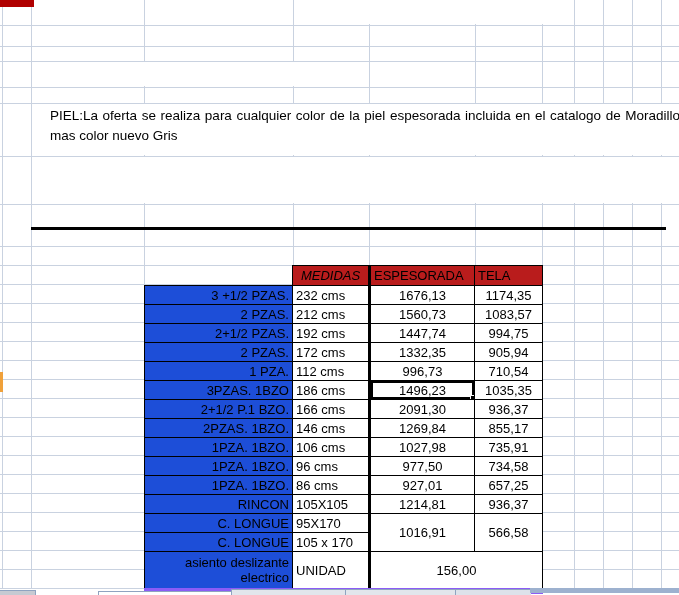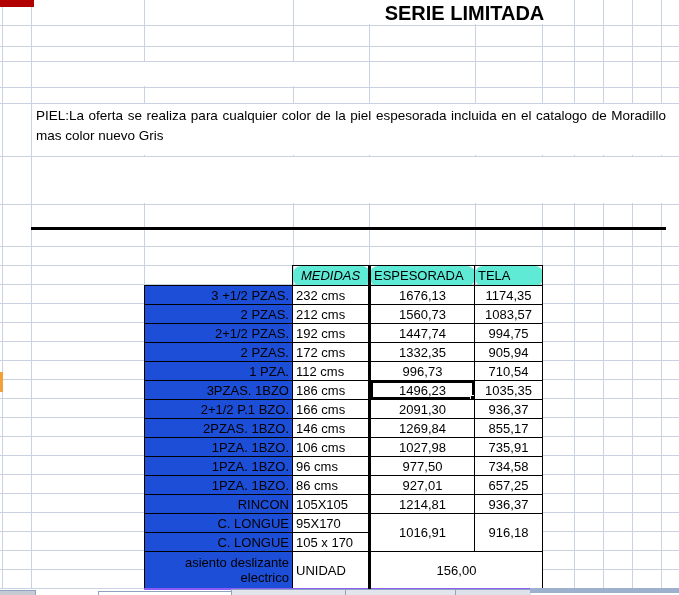--- a/index.html
+++ b/index.html
@@ -8,45 +8,45 @@
     font-family:"Liberation Sans","DejaVu Sans",sans-serif;color:#000;background:#fff;
   }
   
   .vline{position:absolute;top:0;width:1px;height:589px;background:#c9d2e0;z-index:0;}
   .hline{position:absolute;left:0;width:679px;height:1px;background:#c9d2e0;z-index:0;}
   
   .cover{position:absolute;background:#fff;z-index:1;}
   
   .txt{position:absolute;z-index:2;font-size:13.5px;line-height:20px;white-space:nowrap;}
   #title{top:1px;left:352px;width:225px;text-align:center;font-size:20px;font-weight:bold;line-height:24px;}
-  #piel{top:106px;left:36px;width:630px;white-space:normal;text-align:justify;}
+  #piel{top:106px;left:50px;width:630px;white-space:normal;text-align:justify;}
   #telas{top:169px;left:34px;}
   #precios{top:64px;left:34px;}
   
   #black-rule{position:absolute;left:31px;top:227px;width:635px;height:3px;background:#000;z-index:2;}
   
   #red-marker{position:absolute;left:0;top:0;width:34px;height:7px;z-index:3;}
   #orange-marker{position:absolute;left:0;top:372px;width:3px;height:20px;z-index:3;}
   
   #price-table{
     position:absolute;left:144px;top:265px;z-index:2;
     border-collapse:collapse;table-layout:fixed;font-size:13px;
   }
   #price-table td{
     border:1px solid #000;padding:0 3px;height:18px;vertical-align:middle;
     background:#fff;overflow:hidden;white-space:nowrap;
   }
   #price-table tr.hdr td{height:19px;}
   #price-table td.corner{border:none;background:transparent;}
   #price-table td.gray{background:#1d4ed8;text-align:right;}
-  #price-table td.hcell{background:#5eead4;border-radius:8px;}
+  #price-table td.hcell{background:#b91c1c;}
   #price-table td.med{}
   #price-table td.num{text-align:center;}
   #price-table td.thickL{border-left:3px solid #000;}
-  #price-table tr.last td{border-bottom:2px solid #8b5cf6;height:36px;}
+  #price-table tr.last td{border-bottom:6px solid #8b5cf6;height:36px;}
   #price-table td.wrap{white-space:normal;line-height:15px;}
   #price-table td.medname{font-style:italic;text-align:center;}
   td.selected{position:relative;margin-top:24px;}
   td.selected::before{content:"";position:absolute;left:0;top:0;right:0;bottom:0;border:2px solid #000;pointer-events:none;}
   td.selected::after{content:"";position:absolute;right:-2px;bottom:-2px;width:4px;height:4px;background:#000;border:1px solid #fff;z-index:4;}
   
   .tabstrip{position:absolute;z-index:3;}
   #tab-nav-box{left:0;top:590px;width:35px;height:5px;background:#c6cad2;border-top:1px solid #8fa3c0;border-right:1px solid #8fa3c0;}
   #sheet-tab-1{left:98px;top:591px;width:133px;height:4px;background:#ffffff;border-top:1px solid #8fa3c0;border-left:1px solid #8fa3c0;}
   #sheet-tab-2{left:231px;top:589px;width:114px;height:6px;background:#e2e6ec;border-top:1px solid #8fa3c0;border-left:1px solid #8fa3c0;}
@@ -99,21 +99,20 @@
   <div class="hline" style="top:588px"></div>
 
   <div class="cover" style="left:345px;top:0;width:217px;height:24px"></div>
   <div class="cover" style="left:32px;top:62px;width:336px;height:24px"></div>
   <div class="cover" style="left:32px;top:104px;width:634px;height:51px"></div>
   <div class="cover" style="left:32px;top:157px;width:630px;height:46px"></div>
 
   <div id="red-marker" style="background: rgb(176, 0, 0);"></div>
   <div id="orange-marker" style="background: rgb(240, 161, 58);"></div>
 
-  <div class="txt" id="title">SERIE LIMITADA</div>
   <div class="txt" id="piel">PIEL:La oferta se realiza para cualquier color de la piel espesorada incluida en el catalogo de Moradillo mas color nuevo Gris</div>
 
   <div id="black-rule"></div>
 
   <table id="price-table">
     <colgroup>
         <col style="width:148px">
         <col style="width:77px">
         <col style="width:105px">
         <col style="width:68px">
@@ -194,21 +193,21 @@
     <tr>
       <td class="gray">RINCON</td>
       <td class="med">105X105</td>
       <td class="num thickL">1214,81</td>
       <td class="num">936,37</td>
     </tr>
     <tr>
       <td class="gray">C. LONGUE</td>
       <td class="med">95X170</td>
       <td class="num thickL" rowspan="2">1016,91</td>
-      <td class="num" rowspan="2">916,18</td>
+      <td class="num" rowspan="2">566,58</td>
     </tr>
     <tr>
       <td class="gray">C. LONGUE</td>
       <td class="med">105 x 170</td>
     </tr>
     <tr class="last">
       <td class="gray wrap">asiento deslizante electrico</td>
       <td class="med">UNIDAD</td>
       <td class="num thickL" colspan="2">156,00</td>
     </tr>

